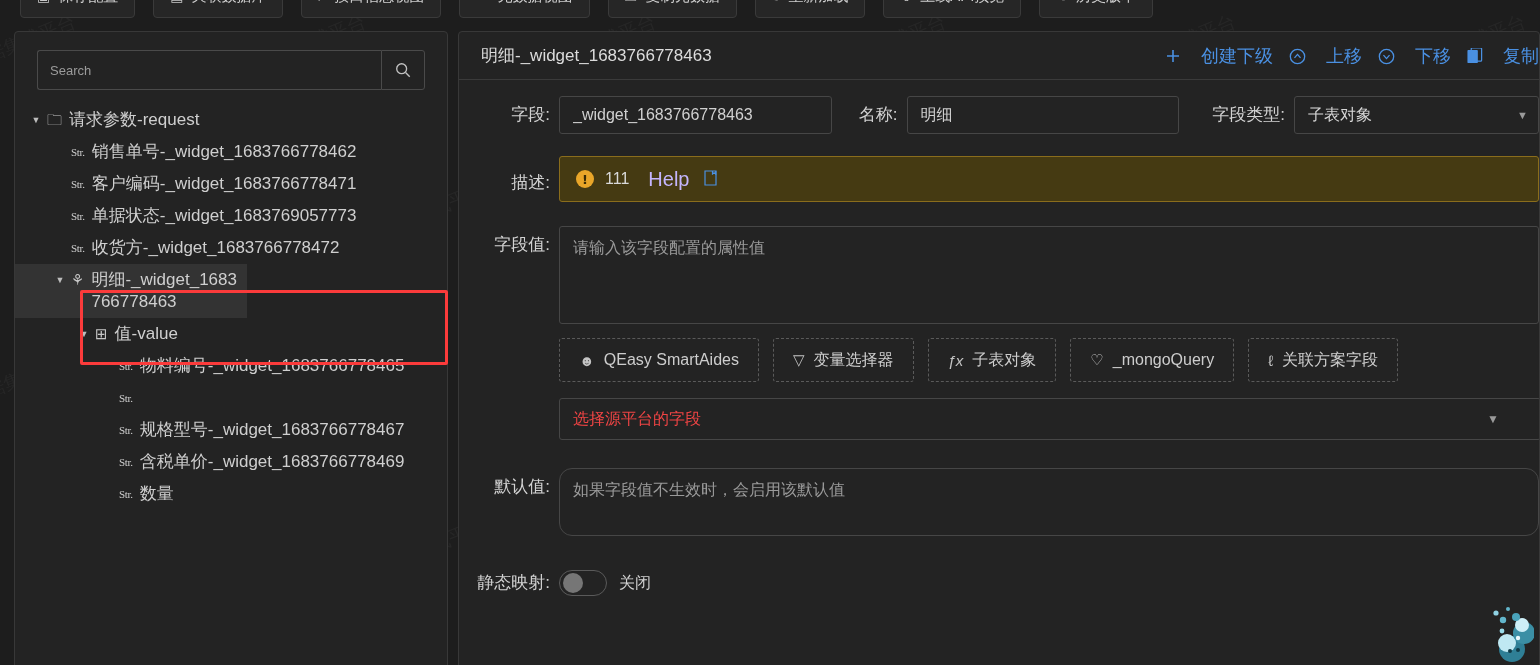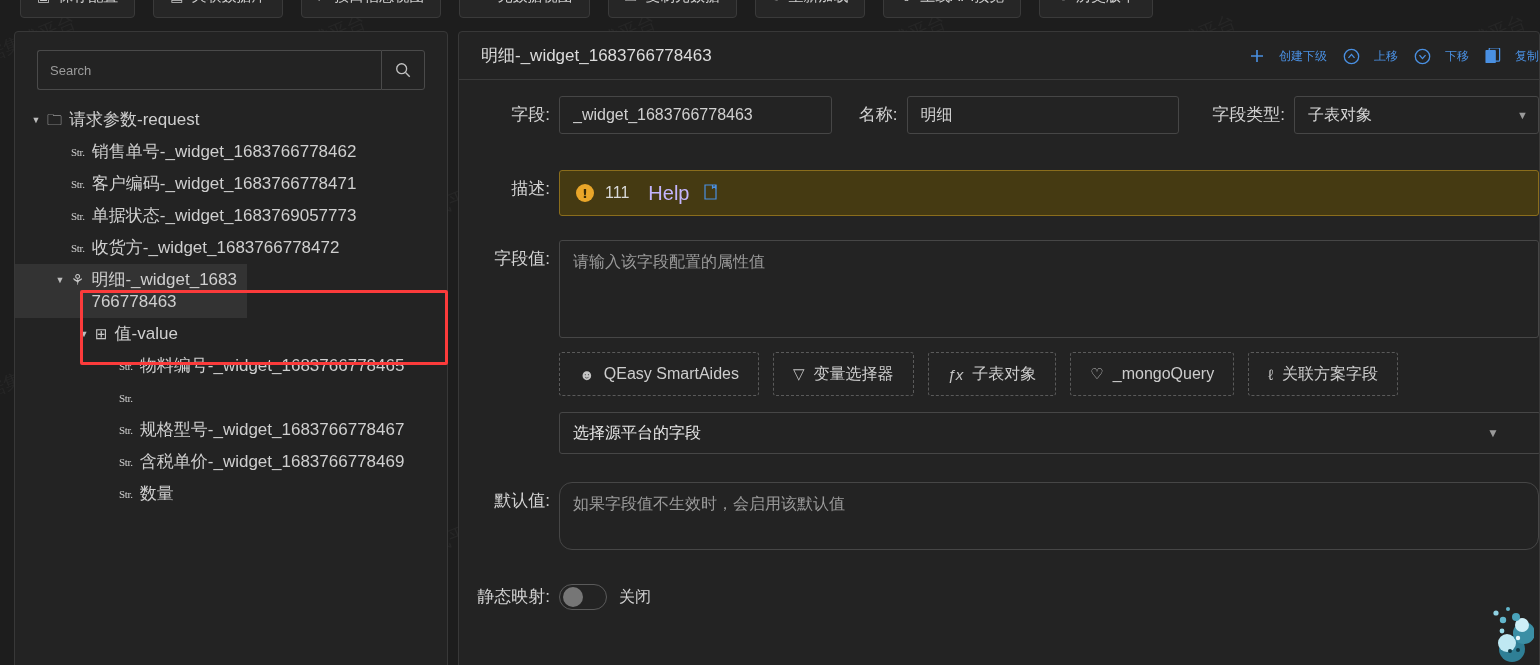--- a/index.html
+++ b/index.html
@@ -130,22 +130,22 @@
     padding: 0 0 0 22px;
     border-bottom: 1px solid #3a3a3a;
     position: relative;
   }
   #detail-title { font-size: 17px; color: #dcdcdc; }
   #head-actions {
     position: absolute; right: 0; top: 0; height: 48px;
     display: flex; align-items: center; gap: 16px;
   }
   .hact {
-    display: flex; align-items: center; gap: 14px;
-    color: #4a90e2; font-size: 12px; cursor: pointer; white-space: nowrap;
+    display: flex; align-items: center; gap: 20px;
+    color: #4a90e2; font-size: 18px; cursor: pointer; white-space: nowrap;
   }
   .hact svg { display: block; }
 
   .frow { display: flex; align-items: flex-start; padding: 0 0 0 10px; }
   .flabel {
     width: 90px; flex: none; text-align: right;
     font-size: 17px; color: #d2d2d2; padding-right: 9px;
     line-height: 38px;
   }
   .flabel.w115 { width: 115px; }
@@ -172,21 +172,21 @@
     appearance: none; -webkit-appearance: none;
     color: #d6d6d6;
   }
   .chev {
     position: absolute; right: 11px; top: 0; height: 38px;
     display: flex; align-items: center;
     color: #9a9a9a; font-size: 11px; pointer-events: none;
   }
 
   
-  #row-desc { margin-top: 36px; }
+  #row-desc { margin-top: 22px; align-items: flex-end; }
   #desc-banner {
     flex: 1; margin-right: 0;
     background: #453a12;
     border: 1px solid #8a6d1c;
     border-radius: 3px;
     height: 46px;
     display: flex; align-items: center; gap: 11px;
     padding: 0 16px;
   }
   #warn-icon {
@@ -233,21 +233,21 @@
     color: #cdcdcd; font-size: 16px;
     cursor: pointer; white-space: nowrap;
     font-family: "Liberation Sans", sans-serif;
   }
   .tool-btn .tico2 { color: #c4c4c4; font-size: 15px; }
 
   #src-row { margin: 16px 0 0 100px; margin-right: 0; position: relative; }
   #src-select {
     width: 982px; height: 42px;
     border: 1px solid #464646; border-radius: 3px;
-    background: transparent; color: #e5e5e5;
+    background: transparent; color: #ef4444;
     font-size: 16px; padding: 0 13px;
     display: flex; align-items: center;
     cursor: pointer;
   }
   #src-chev {
     position: absolute; right: 40px; top: 0; height: 42px;
     display: flex; align-items: center; color: #9a9a9a; font-size: 12px;
   }
 
   #row-default { margin-top: 28px; }

